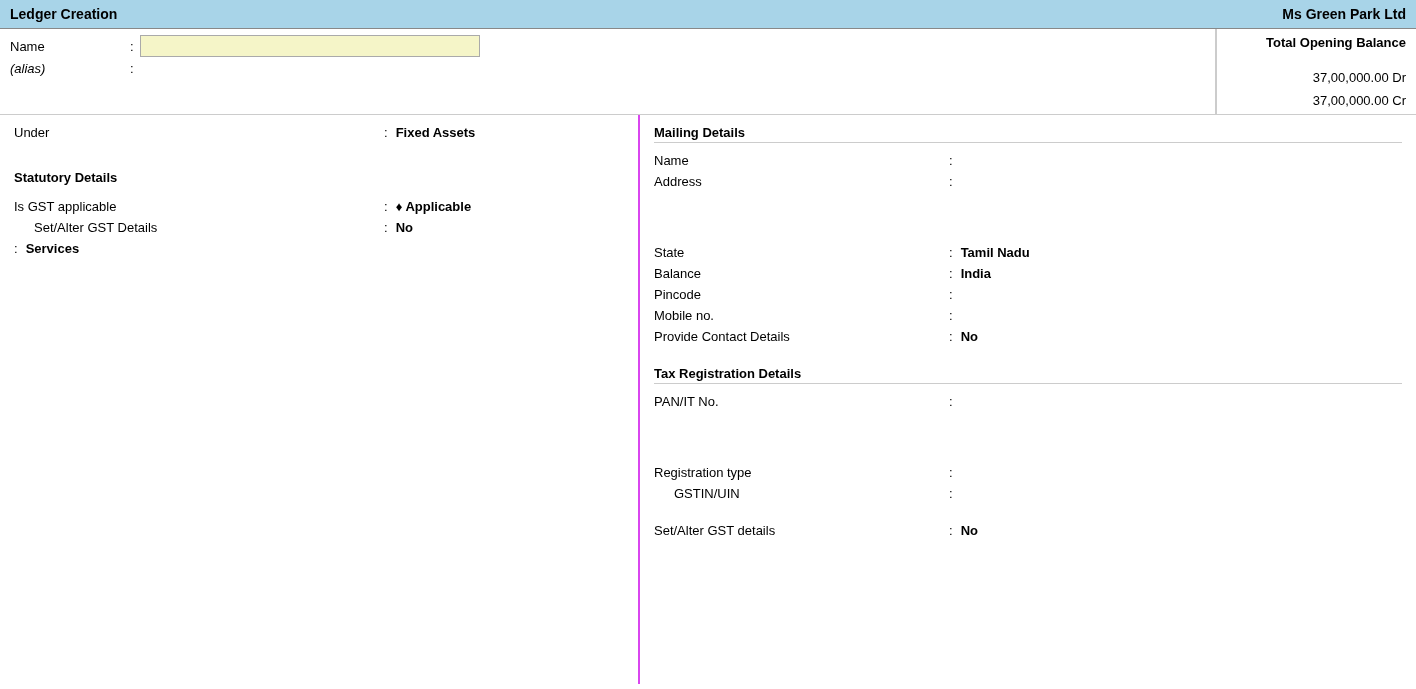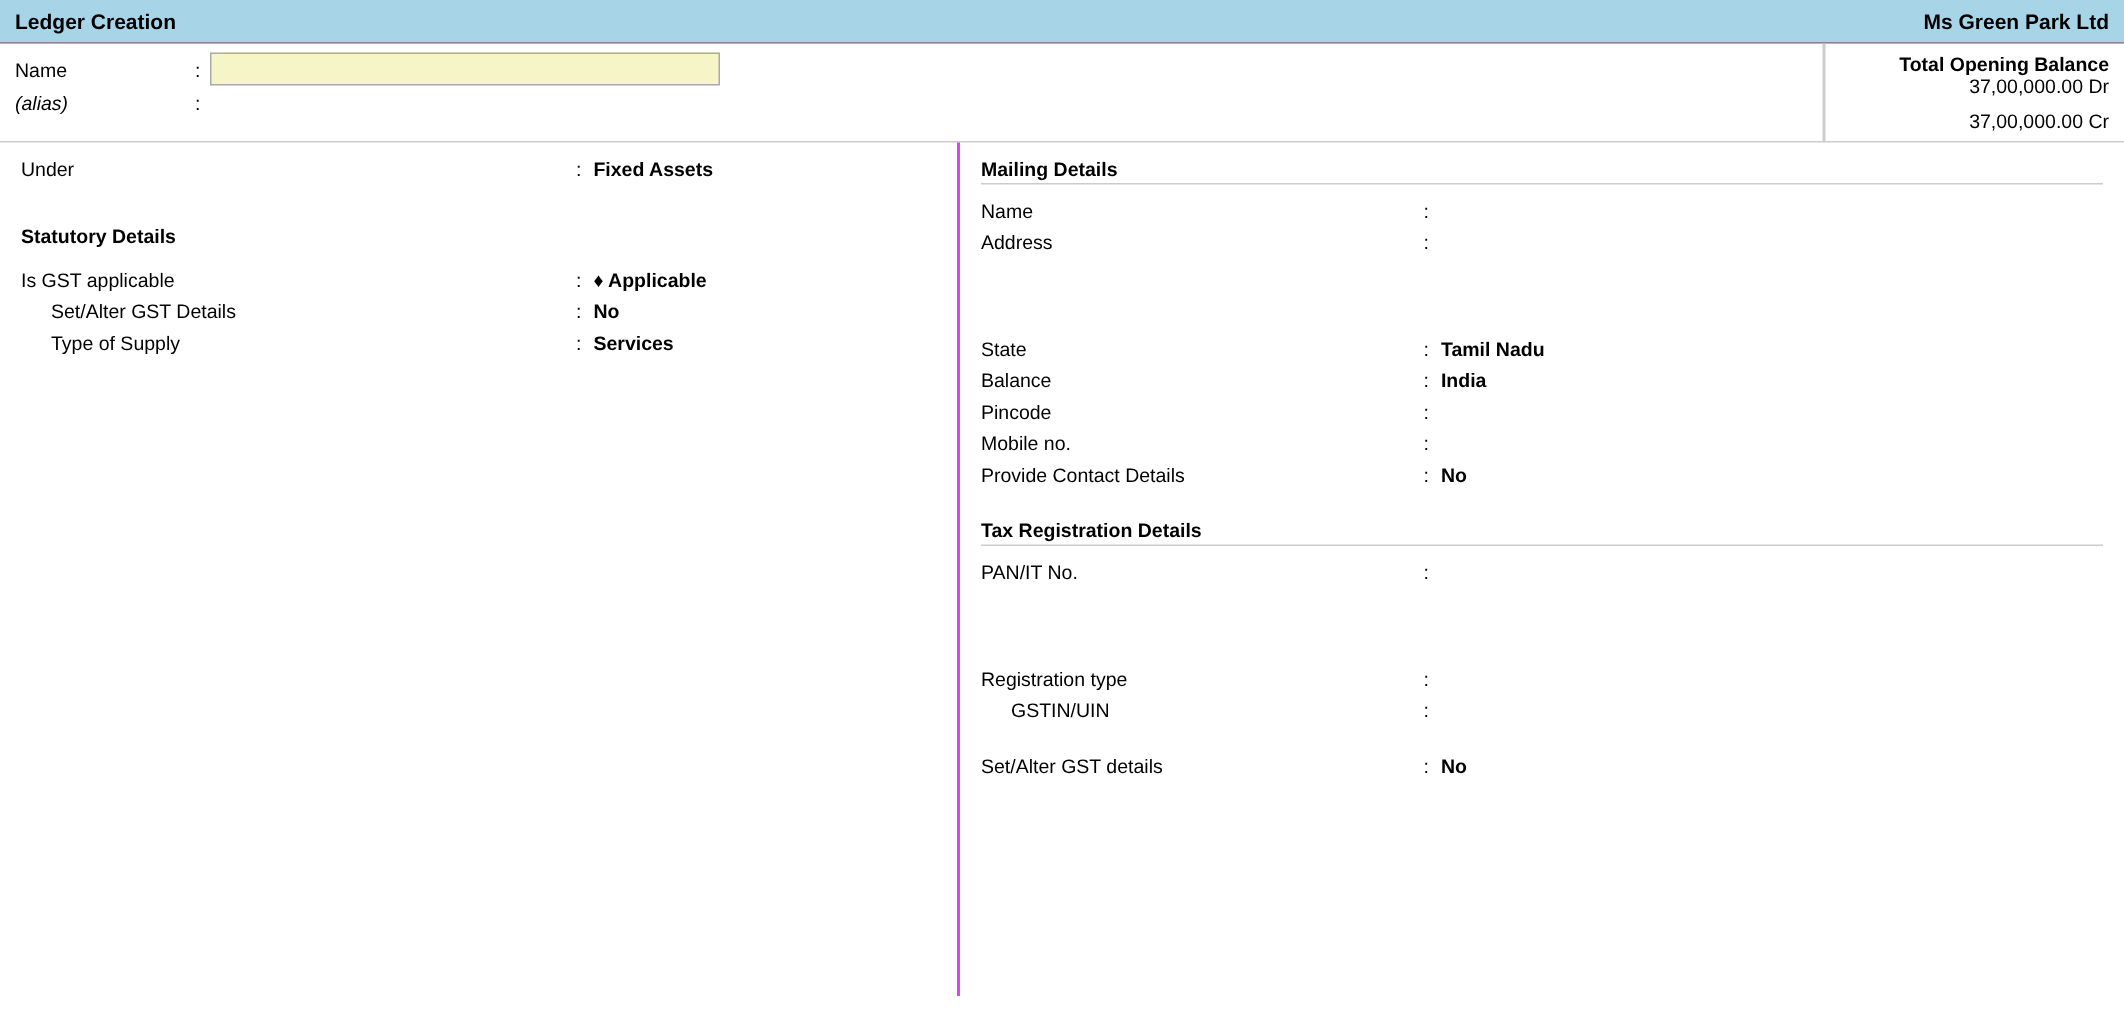--- a/index.html
+++ b/index.html
@@ -73,20 +73,21 @@
 
     .total-opening {
       width: 200px;
       padding: 6px 10px;
       text-align: right;
       border-left: 1px solid #ccc;
     }
     .total-opening-title {
       font-weight: bold;
       font-size: 13px;
+      margin-bottom: 20px;
       text-align: right;
     }
     .total-opening-dr {
       font-size: 13px;
       margin-bottom: 8px;
     }
     .total-opening-cr {
       font-size: 13px;
     }
 
@@ -240,21 +241,20 @@
       <span class="statutory-label">Is GST applicable</span>
       <span class="field-colon">:</span>
       <span class="statutory-value applicable">♦ Applicable</span>
     </div>
     <div class="statutory-row">
       <span class="statutory-label indented">Set/Alter GST Details</span>
       <span class="field-colon">:</span>
       <span class="statutory-value">No</span>
     </div>
     <div class="statutory-row">
-      <span class="statutory-label indented">Type of Supply</span>
       <span class="field-colon">:</span>
       <span class="statutory-value">Services</span>
     </div>
   </div>
 
   <div class="right-panel">
     <div class="section-heading">Mailing Details</div>
 
     <div class="detail-row">
       <span class="detail-label">Name</span>

